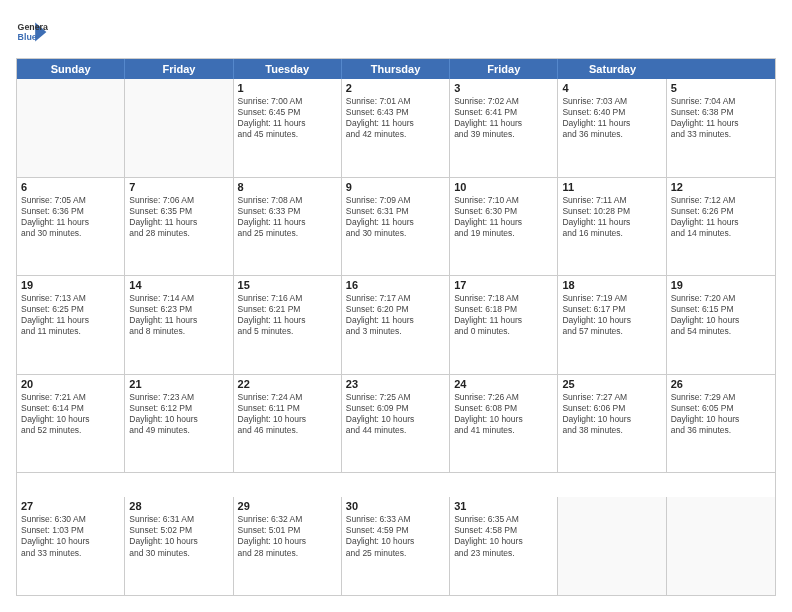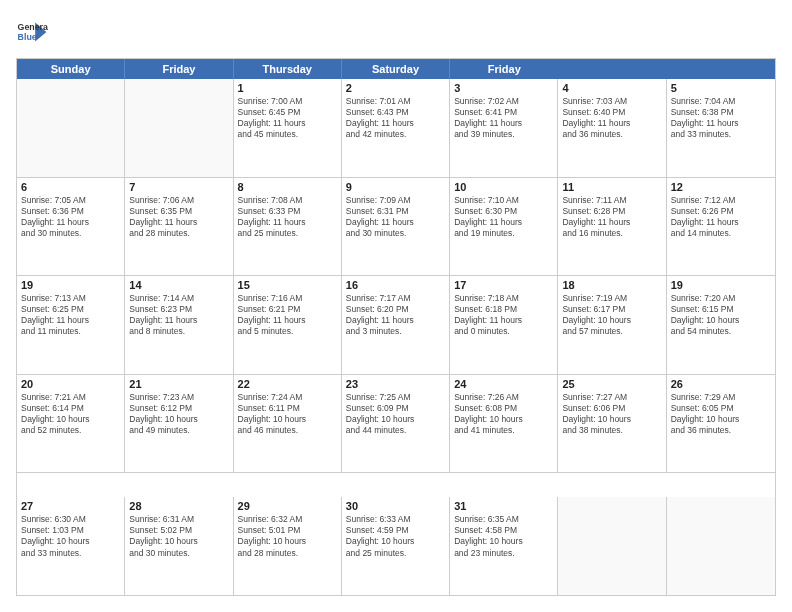--- a/index.html
+++ b/index.html
@@ -113,23 +113,24 @@
     <div class="title-block">
       <div class="main-title"></div>
       <div class="subtitle"></div>
     </div>
   </div>
 
   <div class="calendar">
     <div class="cal-header" id="cal-header">
         <div class="cal-header-cell">Sunday</div>
         <div class="cal-header-cell">Friday</div>
+        <div class="cal-header-cell">Tuesday</div>
         <div class="cal-header-cell">Thursday</div>
+        <div class="cal-header-cell">Friday</div>
         <div class="cal-header-cell">Saturday</div>
-        <div class="cal-header-cell">Friday</div>
       </div>
     <div class="cal-body" id="cal-body">
         <div class="cal-row">
           <div class="cal-cell empty"></div>
           <div class="cal-cell empty"></div>
           <div class="cal-cell">
             <div class="day-num">1</div>
             <div class="cell-line">Sunrise: 7:00 AM</div>
             <div class="cell-line">Sunset: 6:45 PM</div>
             <div class="cell-line">Daylight: 11 hours</div>
@@ -196,21 +197,21 @@
           <div class="cal-cell">
             <div class="day-num">10</div>
             <div class="cell-line">Sunrise: 7:10 AM</div>
             <div class="cell-line">Sunset: 6:30 PM</div>
             <div class="cell-line">Daylight: 11 hours</div>
             <div class="cell-line">and 19 minutes.</div>
           </div>
           <div class="cal-cell">
             <div class="day-num">11</div>
             <div class="cell-line">Sunrise: 7:11 AM</div>
-            <div class="cell-line">Sunset: 6:28 PM</div>
+            <div class="cell-line">Sunset: 10:28 PM</div>
             <div class="cell-line">Daylight: 11 hours</div>
             <div class="cell-line">and 16 minutes.</div>
           </div>
           <div class="cal-cell">
             <div class="day-num">12</div>
             <div class="cell-line">Sunrise: 7:12 AM</div>
             <div class="cell-line">Sunset: 6:26 PM</div>
             <div class="cell-line">Daylight: 11 hours</div>
             <div class="cell-line">and 14 minutes.</div>
           </div>

